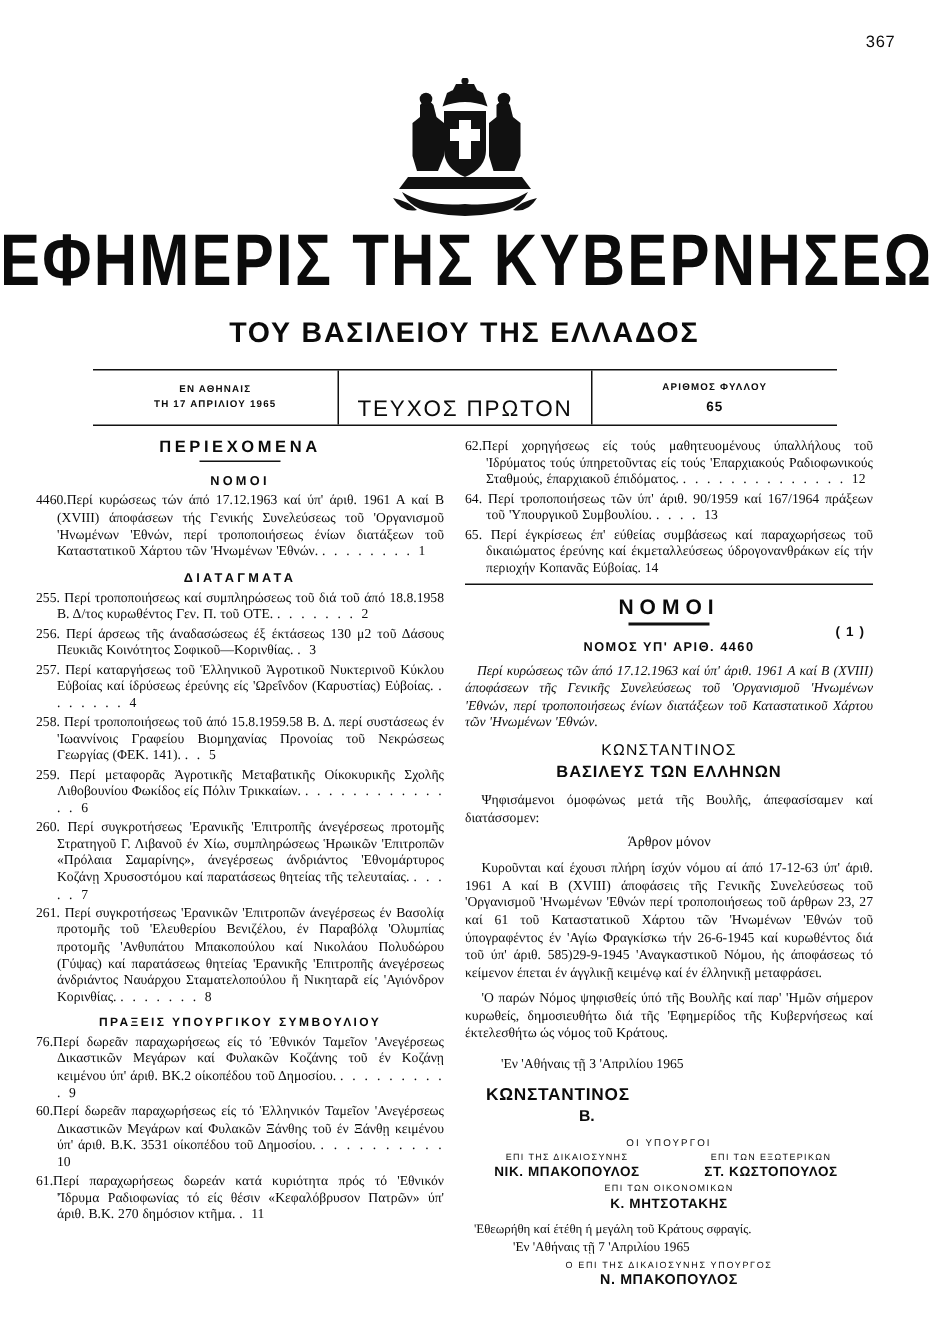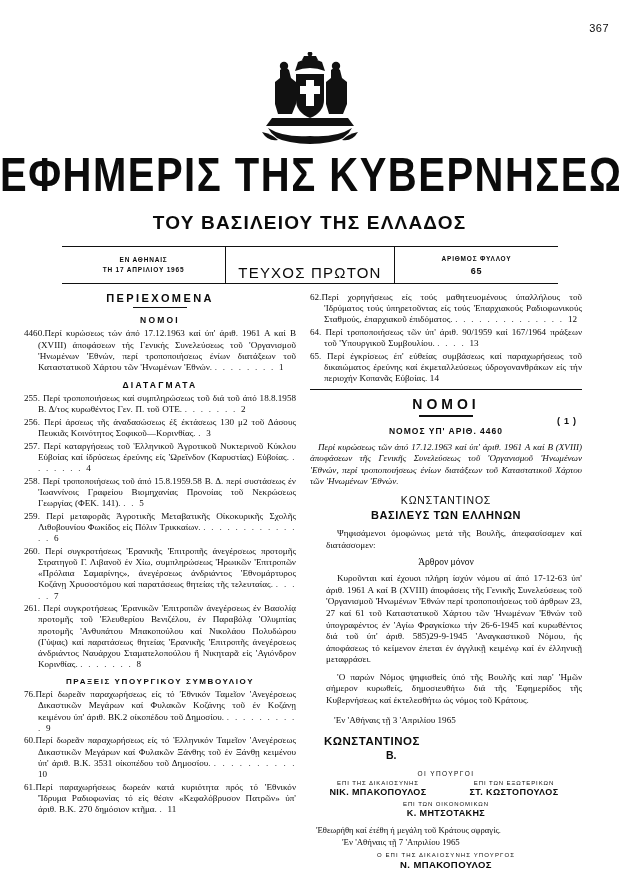--- a/index.html
+++ b/index.html
@@ -17,21 +17,21 @@
   }
   .page {
     position: absolute;
     inset: 0;
     padding: 0;
   }
   
   .page-number {
     position: absolute;
     top: 22px;
-    right: 10px;
+    right: 22px;
     font-size: 11px;
     letter-spacing: 0.5px;
     font-family: "Liberation Sans", sans-serif;
   }
   
   .emblem-wrap {
     position: absolute;
     top: 52px;
     left: 0;
     width: 619px;
@@ -207,21 +207,20 @@
     font-size: 11px;
     letter-spacing: 0.6px;
     line-height: 1.3;
   }
   .law-body {
     font-size: 9.1px;
     line-height: 1.27;
     text-align: justify;
     margin-top: 6px;
     text-indent: 11px;
-    margin-left: 16px;
   }
   .article-head {
     text-align: center;
     font-size: 9.5px;
     margin: 6px 0 3px 0;
   }
   .date-line {
     font-size: 9.1px;
     margin-top: 9px;
     padding-left: 24px;

